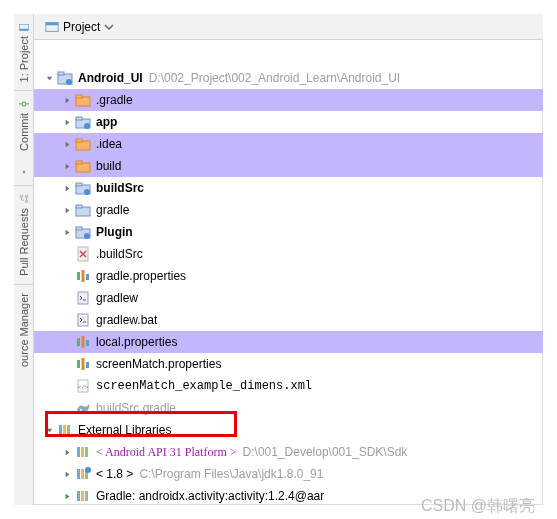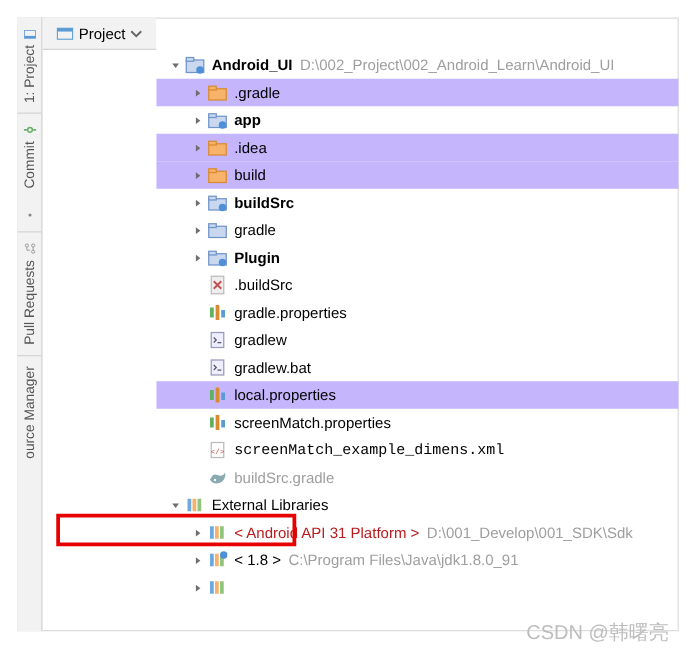--- a/index.html
+++ b/index.html
@@ -4,21 +4,21 @@
 <style>
   * { box-sizing: border-box; margin: 0; padding: 0; }
   html, body { width: 557px; height: 519px; font-family: "Segoe UI", Arial, sans-serif; font-size: 12px; color: #000; background: #fff; }
   .frame { position: relative; width: 557px; height: 519px; padding: 14px; background: #fff; }
   .inner-border { position: absolute; left:14px; top:14px; right:14px; bottom:14px; border: 1px solid #dcdcdc; pointer-events:none; }
   .workarea { position: relative; width: 100%; height: 100%; display: flex; }
   .tool-strip { width: 20px; background: #f2f2f2; border-right: 1px solid #d4d4d4; display: flex; flex-direction: column; align-items: center; }
   .tool-seg { writing-mode: vertical-rl; transform: rotate(180deg); font-size: 11px; color: #555; padding: 8px 0; display:flex; align-items:center; gap:4px; }
   .tool-seg .tiny { width: 10px; height: 10px; }
   .tool-sep { width: 100%; height: 1px; background: #d4d4d4; }
-  .panel { flex: 1; display: flex; flex-direction: row; overflow: hidden; }
+  .panel { flex: 1; display: flex; flex-direction: column; overflow: hidden; }
   .panel-header { height: 26px; background: #f2f2f2; border-bottom: 1px solid #d4d4d4; display:flex; align-items:center; padding: 0 6px; gap:6px; }
   .panel-header .sel { display:flex; align-items:center; gap:4px; padding:2px 4px; border:1px solid transparent; }
   .panel-header svg.chev { width:10px; height:10px; }
   .tree { flex: 1; overflow: auto; padding-top: 2px; margin-top: 25px; }
   .row { height: 22px; display: flex; align-items: center; white-space: nowrap; font-size: 12px; }
   .row.hl { background: #c4b5fd; }
   .row.dim { color: #9e9e9e; }
   .row .chev { width: 14px; display:flex; justify-content:center; align-items:center; color:#6e6e6e; cursor:pointer; }
   .row .chev svg { width:9px; height:9px; }
   .row .icon { width: 18px; display:flex; justify-content:center; align-items:center; margin-right:4px; }
@@ -310,21 +310,21 @@
                 <path d="M3 2 L7 5 L3 8" fill="#6e6e6e"></path>
               </svg>
             </span>
             <span class="icon">
               <svg viewBox="0 0 16 16">
                 <rect x="2" y="3" width="3" height="10" fill="#6fa8dc"></rect>
                 <rect x="6" y="3" width="3" height="10" fill="#f6b26b"></rect>
                 <rect x="10" y="3" width="3" height="10" fill="#93c47d"></rect>
               </svg>
             </span>
-            <span class="label" style="color: #b91c1c;">&lt; Android API 31 Platform &gt;</span>
+            <span class="label" style="color: #a21caf; font-family: Liberation Serif, serif;">&lt; Android API 31 Platform &gt;</span>
             <span class="path">D:\001_Develop\001_SDK\Sdk</span>
           </div>
           <div class="row" style="padding-left: 26px;">
             <span class="chev">
               <svg viewBox="0 0 10 10">
                 <path d="M3 2 L7 5 L3 8" fill="#6e6e6e"></path>
               </svg>
             </span>
             <span class="icon">
               <svg viewBox="0 0 16 16">
@@ -343,20 +343,21 @@
                 <path d="M3 2 L7 5 L3 8" fill="#6e6e6e"></path>
               </svg>
             </span>
             <span class="icon">
               <svg viewBox="0 0 16 16">
                 <rect x="2" y="3" width="3" height="10" fill="#6fa8dc"></rect>
                 <rect x="6" y="3" width="3" height="10" fill="#f6b26b"></rect>
                 <rect x="10" y="3" width="3" height="10" fill="#93c47d"></rect>
               </svg>
             </span>
+            <span class="label">Gradle: androidx.activity:activity:1.2.4@aar</span>
           </div>
         </div>
     </div>
   </div>
 
   <div class="highlight-box" style="left:45px; top:411px; width:192px; height:26px;"></div>
 
   <div class="watermark">CSDN @韩曙亮</div>
 </div>
 

